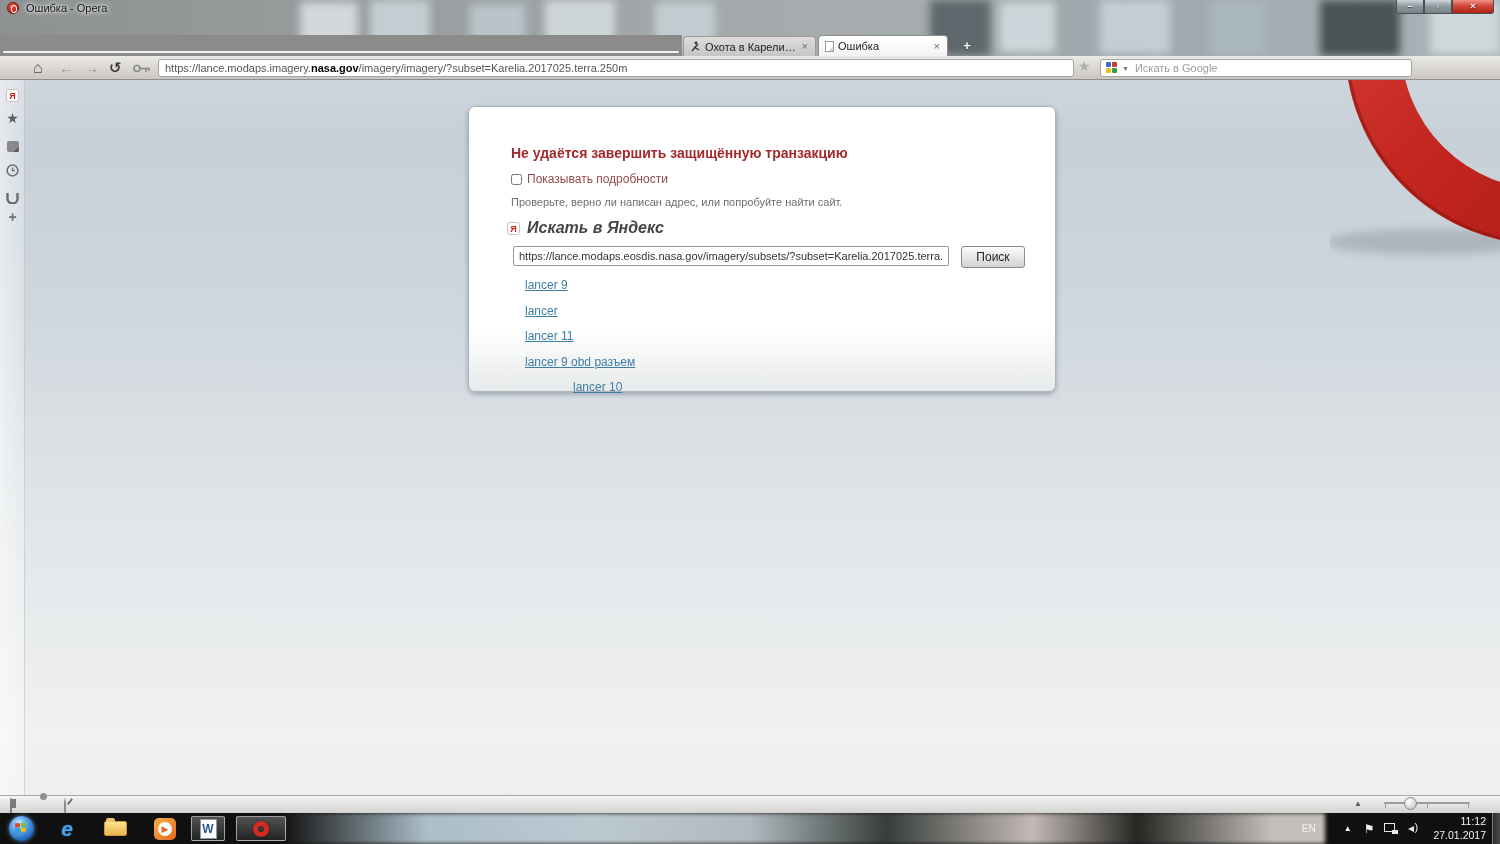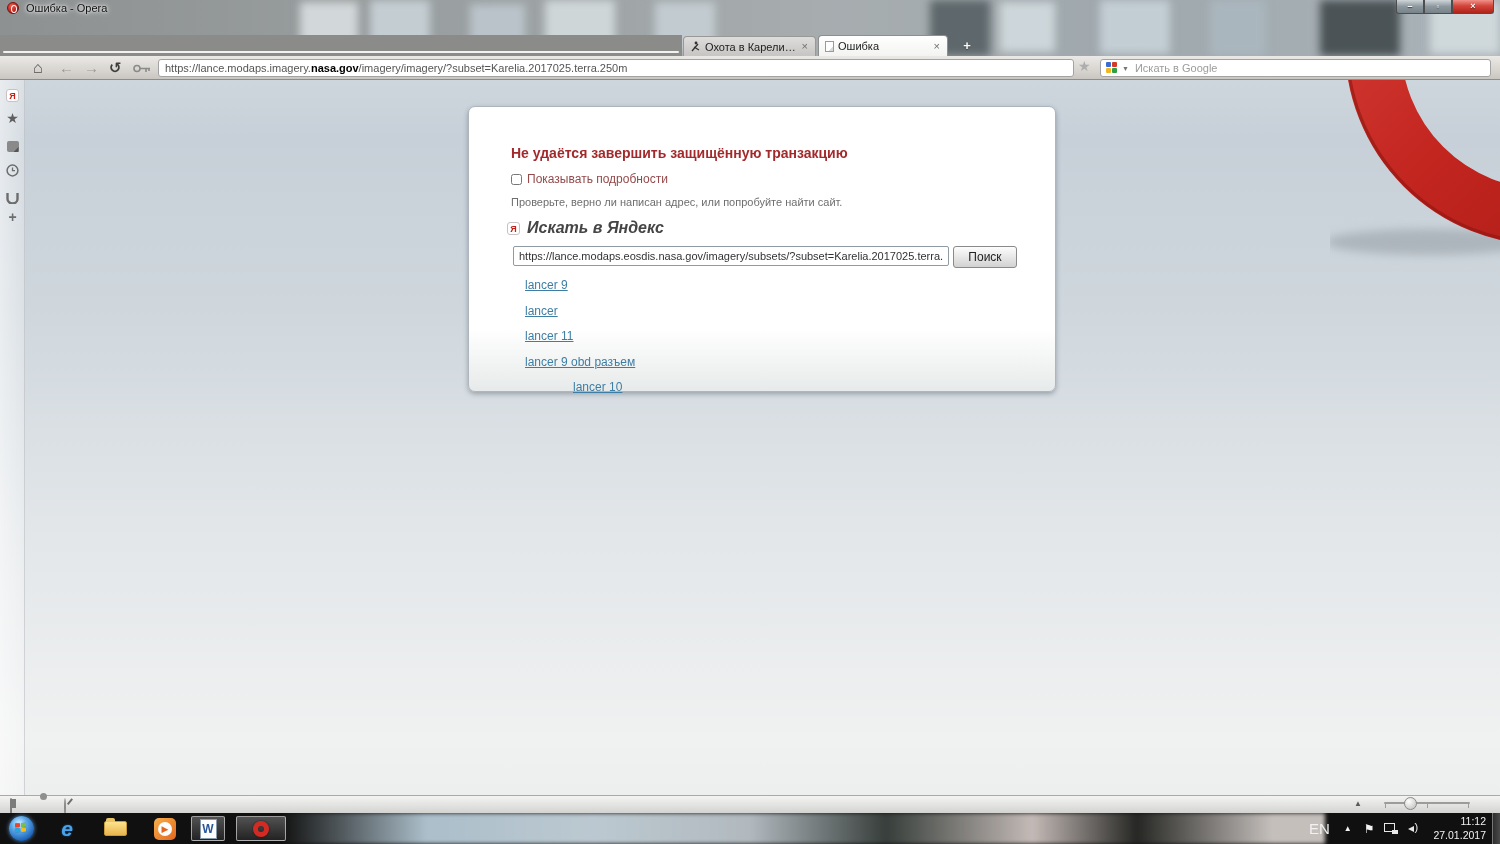--- a/index.html
+++ b/index.html
@@ -53,21 +53,21 @@
 
   
   .toolbar { position:absolute; left:0; top:56px; width:1500px; height:24px;
              background:linear-gradient(#ebe9e6,#d5d2cd 70%,#c9c6c1); border-bottom:1px solid #8f8d89; }
   .nav-ico { position:absolute; top:2px; font-size:15px; line-height:20px; cursor:default; }
   .urlbox { position:absolute; left:158px; top:3px; width:916px; height:18px; background:#fff;
             border:1px solid #a3a3a3; border-radius:3px; font-size:11px; line-height:16px;
             padding:0 6px; white-space:nowrap; overflow:hidden; color:#555; }
   .urlbox b { color:#000; }
   .star-ico { position:absolute; left:1078px; top:2px; font-size:14px; color:#aeaeae; cursor:default; }
-  .searchbox { position:absolute; left:1100px; top:3px; width:391px; height:18px; background:#fff;
+  .searchbox { position:absolute; left:1100px; top:3px; width:312px; height:18px; background:#fff;
                border:1px solid #a3a3a3; border-radius:3px; display:flex; align-items:center; padding:0 5px; }
   .gicon { width:12px; height:12px; display:grid; grid-template-columns:5px 5px; grid-template-rows:5px 5px; gap:1px; }
   .gicon i { border-radius:1px; }
   .search-caret { font-size:7px; color:#777; margin:0 6px 0 4px; }
   .search-ph { font-size:11px; color:#9c9c9c; }
 
   
   .page { position:absolute; left:0; top:80px; width:1500px; height:715px; overflow:hidden;
           background:linear-gradient(180deg,#ced6dd 0%,#c7d0d8 8%,#cfd7dd 32%,#e2e6e9 62%,#f0f1f1 92%,#edeeee 100%); }
   .side-panel { position:absolute; left:0; top:0; width:25px; height:715px;
@@ -93,21 +93,21 @@
   .chk-row { position:absolute; left:42px; top:65px; display:flex; align-items:center; }
   .chk-row input { width:11px; height:11px; margin-right:5px; }
   .chk-label { font-size:12px; color:#944a4b; }
   .hint { position:absolute; left:42px; top:89px; font-size:11px; color:#6e6e6e; }
   .ya-head { position:absolute; left:38px; top:112px; display:flex; align-items:center; }
   .ya-head .ya-badge { margin-right:7px; }
   .ya-head-label { font-size:16px; font-weight:bold; color:#454545;font-style:italic; }
   .search-row { position:absolute; left:44px; top:139px; display:flex; }
   .ya-input { width:436px; height:20px; border:1px solid #8f9aa3; border-radius:2px; background:#fff;
               font-size:11px; color:#333; padding:0 5px; font-family:"Liberation Sans",sans-serif; }
-  .ya-btn { margin-left:4px; width:64px; height:22px; font-size:12px; color:#222;
+  .ya-btn { margin-left:12px; width:64px; height:22px; font-size:12px; color:#222;
             background:linear-gradient(#fdfdfd,#e3e3e3 60%,#d2d2d2); border:1px solid #8a8a8a;
             border-radius:3px; font-family:"Liberation Sans",sans-serif; cursor:default; }
   .suggestions { position:absolute; left:56px; top:170px; list-style:none; }
   .suggestions li { margin-bottom:10.5px; line-height:13px; }
   .suggestions a { font-size:12px; color:#3e7ea4; text-decoration:underline; cursor:pointer; }
 
   
   .statusbar { position:absolute; left:0; top:795px; width:1500px; height:18px;
                background:linear-gradient(#f4f4f3,#dddddb 70%,#d3d3d1); border-top:1px solid #a9a9a7; }
   .sb-ico { position:absolute; top:3px; cursor:default; }
@@ -142,21 +142,21 @@
                     background:#e9c category566; background:#e9c566; border-radius:2px 2px 0 0; }
   .wmp { width:22px; height:22px; border-radius:5px; background:linear-gradient(135deg,#f9b04a,#e2671d); display:flex; align-items:center; justify-content:center; }
   .wmp i { width:14px; height:14px; border-radius:50%; background:#fdfdfd; color:#e2671d; font-style:normal;
            font-size:9px; line-height:14px; text-align:center; }
   .word-doc { width:17px; height:20px; background:#fdfdfd; border:1px solid #8899aa; font-size:12px; font-weight:bold;
               color:#2b579a; text-align:center; line-height:19px; }
   .opera-o { width:16px; height:16px; border-radius:50%; border:5px solid #d42a24;
              background:transparent; box-shadow:0 0 2px rgba(0,0,0,.6), inset 0 0 2px rgba(0,0,0,.4); }
 
   .tray { position:absolute; right:8px; top:0; height:31px; display:flex; align-items:center; color:#f2f2f2; }
-  .tray-lang { font-size:15px; margin-right:14px; cursor:default; }
+  .tray-lang { font-size:10px; margin-right:28px; cursor:default; }
   .tray-arrow { font-size:8px; margin-right:12px; cursor:default; }
   .tray-flag { font-size:12px; margin-right:10px; cursor:default; }
   .net-ico { width:14px; height:11px; position:relative; margin-right:10px; cursor:default; }
   .net-ico::before { content:""; position:absolute; left:0; top:0; width:9px; height:7px; border:1.5px solid #e8e8e8; }
   .net-ico::after { content:""; position:absolute; right:0; bottom:0; width:6px; height:4px; background:#e8e8e8; }
   .spk-ico { width:13px; height:12px; position:relative; margin-right:12px; cursor:default; }
   .spk-ico::before { content:""; position:absolute; left:0; top:3px; border-left:6px solid #e8e8e8;
                      border-top:3px solid transparent; border-bottom:3px solid transparent; transform:scaleX(-1); }
   .spk-ico::after { content:")"; position:absolute; left:6px; top:-2px; color:#e8e8e8; font-size:11px; }
   .tray-clock { text-align:right; font-size:10.5px; line-height:1.25; margin-right:6px; cursor:default; }

